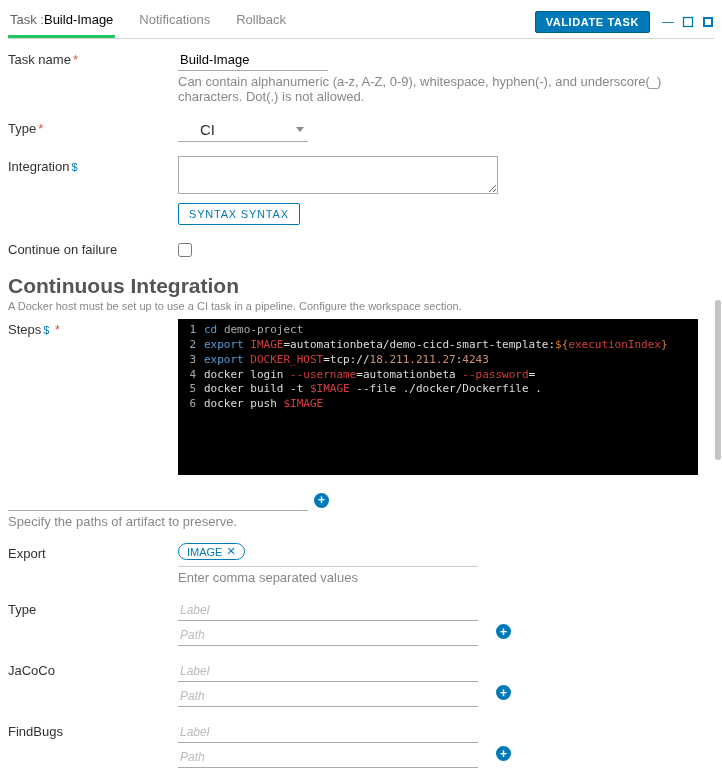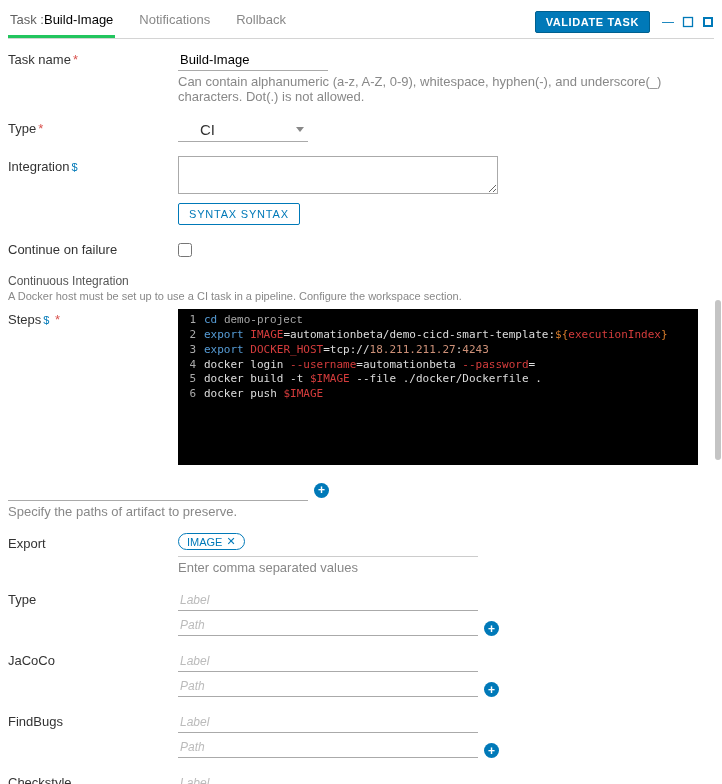--- a/index.html
+++ b/index.html
@@ -115,23 +115,23 @@
   color: #0079b8;
   padding: 4px 10px;
   font-size: 11px;
   letter-spacing: 0.8px;
   font-weight: 500;
   cursor: pointer;
   border-radius: 2px;
 }
 .checkbox { width: 14px; height: 14px; margin-top: 4px; }
 .section-title {
-  font-size: 12px;
+  font-size: 21px;
   color: #555;
-  font-weight: 400;
+  font-weight: 700;
   margin-top: 14px;
   margin-bottom: 2px;
 }
 .section-desc {
   font-size: 11px;
   color: #888;
   margin-bottom: 7px;
 }
 .code-editor {
   background: #000;
@@ -148,21 +148,21 @@
   width: 26px;
   text-align: right;
   color: #aaa;
   padding-right: 8px;
   user-select: none;
   flex-shrink: 0;
 }
 .tok-cmd { color: #569cd6; }
 .tok-var { color: #d53c3c; }
 .tok-val { color: #ce9178; }
-.tok-path { color: #aaa; font-family: Liberation Mono, monospace; }
+.tok-path { color: #aaa; }
 .tok-ph { color: #d67c2b; }
 .tok-plain { color: #ddd; }
 .input-with-plus { display: flex; align-items: center; gap: 6px; }
 .input-with-plus .input-under { max-width: 300px; }
 .plus-icon {
   width: 15px; height: 15px;
   background: #0079b8;
   color: #fff;
   border-radius: 50%;
   display: inline-flex;
@@ -186,21 +186,21 @@
 }
 .chip-x { cursor: pointer; font-size: 11px; color: #0079b8; }
 .underline-sep {
   border-bottom: 1px solid #ccc;
   height: 1px;
   width: 300px;
   margin-top: 6px;
 }
 .lp-group .input-under { max-width: 300px; }
 .lp-group { display: flex; flex-direction: column; gap: 3px; }
-.lp-path-row { display: flex; align-items: flex-end; gap: 6px; }
+.lp-path-row { display: flex; align-items: flex-start; gap: 18px; }
 .scroll-thumb {
   position: absolute;
   right: 1px;
   top: 300px;
   width: 6px;
   height: 160px;
   background: #c4c4c4;
   border-radius: 3px;
 }
 </style>

